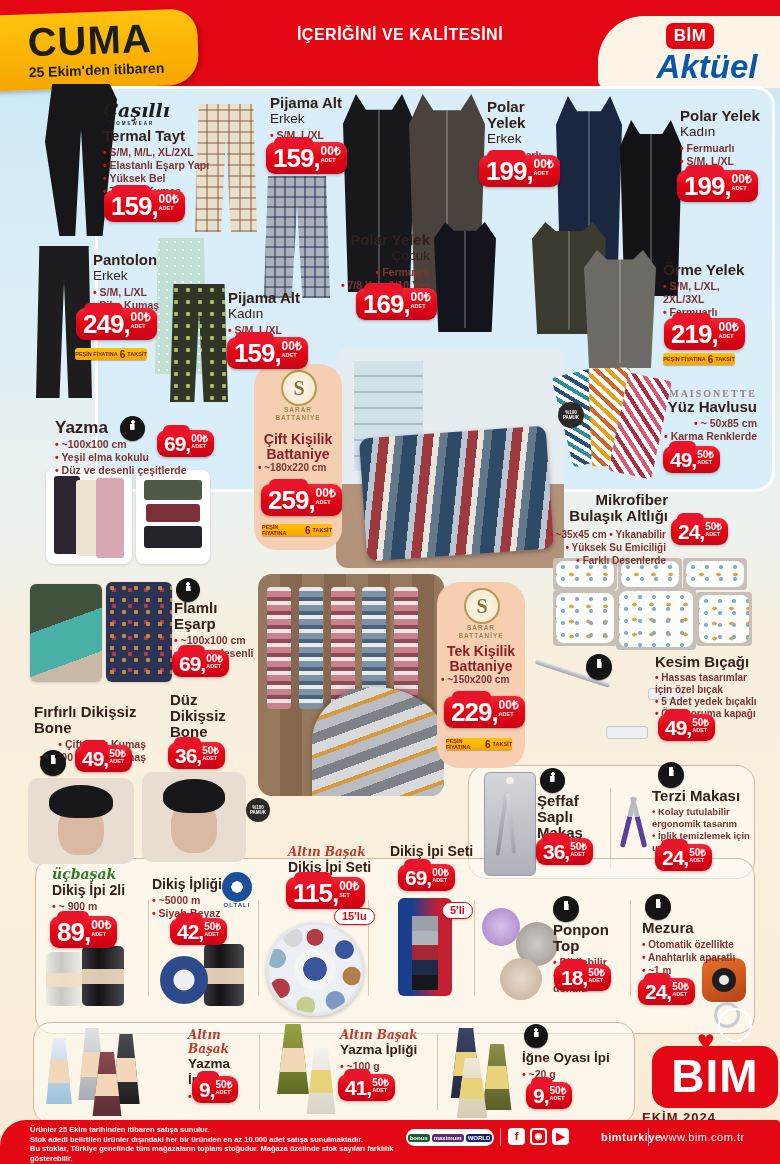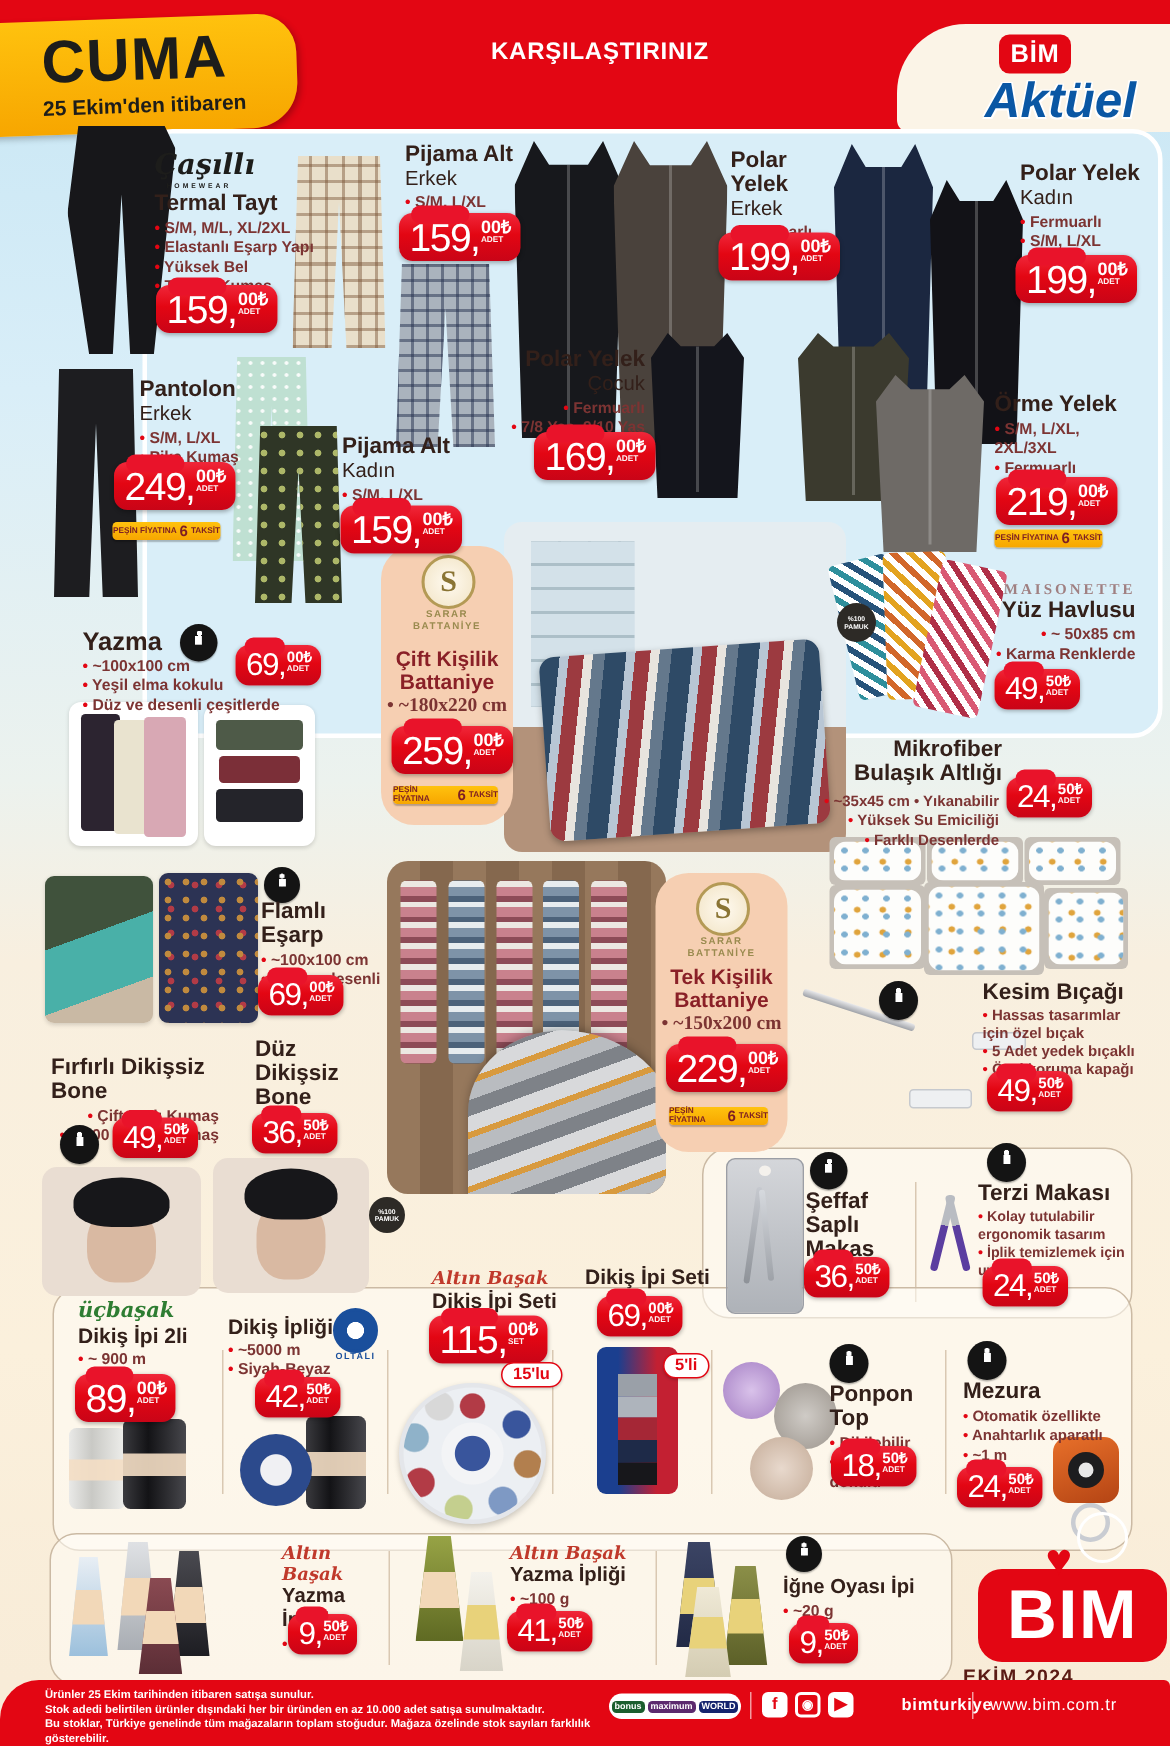--- a/index.html
+++ b/index.html
@@ -17,21 +17,21 @@
   .bim-mini{position:absolute;left:68px;top:7px;width:48px;height:26px;background:#e30613;border-radius:7px;color:#fff;font-weight:800;font-size:17px;text-align:center;line-height:26px;letter-spacing:.5px;}
   .aktuel{position:absolute;left:0;width:218px;top:32px;text-align:center;color:#0a57a4;font-size:33px;font-weight:800;font-style:italic;text-shadow:-1px -1px 0 #fff,1px -1px 0 #fff,-1px 1px 0 #fff,1px 1px 0 #fff;}
   
   .panel1{position:absolute;left:95px;top:86px;width:674px;height:400px;background:#d9eef8;border:3px solid #fff;border-radius:20px;}
   .peach{position:absolute;background:#f6cfb2;border-radius:22px;z-index:4;}
   .obox{position:absolute;border:1.5px solid #cbbaa4;border-radius:18px;background:rgba(255,253,248,.55);}
   .vdiv{position:absolute;width:1px;background:#d9c8b2;}
   
   .price{position:absolute;display:inline-flex;align-items:flex-start;background:linear-gradient(180deg,#f0273a 0%,#e30613 45%,#c90417 100%);color:#fff;border-radius:9px;padding:4px 6px 3px 7px;z-index:6;box-shadow:0 1px 3px rgba(0,0,0,.3);}
   .price::before{content:"";position:absolute;top:-5px;left:10%;width:48%;height:12px;background:#e9132a;border-radius:6px;}
-  .pm{font-size:26px;line-height:25px;font-weight:400;letter-spacing:-1px;position:relative;}
+  .pm{font-size:26px;line-height:25px;font-weight:700;letter-spacing:-1px;position:relative;}
   .pside{display:flex;flex-direction:column;margin-left:1px;position:relative;}
   .pd{font-size:12px;line-height:11px;font-weight:800;}
   .pu{font-size:5.5px;line-height:7px;font-weight:bold;opacity:.95;}
   .sm .pm{font-size:21px;line-height:20px;}
   .sm .pd{font-size:10px;line-height:9px;}
   
   .taksit{position:absolute;background:linear-gradient(180deg,#ffc20e,#f7a600);border-radius:3px;color:#7d1f24;font-size:5.5px;font-weight:800;display:flex;align-items:center;justify-content:center;gap:2px;height:12px;z-index:6;box-shadow:0 1px 1px rgba(0,0,0,.25);}
   .taksit b{font-size:10px;}
   
   .tb{position:absolute;z-index:5;}
@@ -39,21 +39,21 @@
   .psub{font-size:13.5px;line-height:16px;color:#33201a;}
   .feat{margin:2px 0 0;padding:0;list-style:none;font-size:10.5px;line-height:13px;font-weight:bold;color:#7c3433;}
   .feat li::before{content:"• ";color:#e30613;}
   .tr{text-align:right;}
   .script{font-family:"DejaVu Serif",serif;font-style:italic;font-weight:bold;font-size:19px;color:#1d1d1b;}
   .script-sub{font-size:4.5px;letter-spacing:2px;color:#1d1d1b;font-weight:bold;margin:0 0 2px 8px;}
   .rscript{font-family:"DejaVu Serif",serif;font-style:italic;font-weight:bold;color:#c0392b;font-size:12px;}
   .gscript{font-family:"DejaVu Serif",serif;font-style:italic;font-weight:800;color:#2e7d32;font-size:14px;}
   .maison{font-family:"Liberation Serif",serif;font-size:10px;letter-spacing:2px;color:#a08082;font-weight:bold;}
   .ptitle-p{font-size:14px;line-height:15px;font-weight:800;color:#8a2027;text-align:center;}
-  .pfeat{font-size:13px;font-weight:bold;color:#7c3433;text-align:center;font-family:Liberation Serif, serif;}
+  .pfeat{font-size:10px;font-weight:bold;color:#7c3433;}
   
   .bbadge{position:absolute;border-radius:50%;background:#141414;z-index:5;box-shadow:0 1px 1px rgba(0,0,0,.3);}
   .bbadge::after{content:"";position:absolute;left:30%;top:16%;width:40%;height:40%;background:radial-gradient(circle at 50% 22%,#fff 0 19%,transparent 20%),linear-gradient(#fff,#fff) 50% 100%/46% 58% no-repeat;}
   .slogo{position:absolute;border-radius:50%;border:2px solid #b49a55;background:radial-gradient(#fffaf0,#f1e3c4);color:#8a7434;font-family:"Liberation Serif",serif;font-weight:bold;text-align:center;z-index:5;}
   .sarar-txt{position:absolute;text-align:center;color:#9a8b4f;font-size:6.5px;font-weight:800;letter-spacing:1px;line-height:8px;z-index:5;}
   .cotton{position:absolute;background:#2d2a26;color:#fff;font-size:4.5px;font-weight:bold;text-align:center;border-radius:50%;display:flex;flex-direction:column;justify-content:center;line-height:5px;z-index:6;}
   .cpill{position:absolute;background:#fff;border:1.5px solid #e30613;color:#e30613;font-weight:800;font-size:11px;border-radius:10px;padding:0 7px;line-height:15px;z-index:6;box-shadow:0 1px 2px rgba(0,0,0,.2);}
   .oltali{position:absolute;z-index:5;text-align:center;}
   .oltali .oc{width:26px;height:26px;margin:0 auto;border-radius:50%;background:radial-gradient(#fff 30%,#1a4f9c 32%);border:2px solid #1a4f9c;}
   .oltali .ot{font-size:6px;font-weight:800;color:#1a4f9c;letter-spacing:1px;}
@@ -138,21 +138,21 @@
   .handle{position:absolute;left:570px;top:11px;color:#fff;font-size:11px;font-weight:bold;letter-spacing:.5px;padding-left:31px;}
   .url{position:absolute;left:660px;top:11px;color:#fff;font-size:11px;letter-spacing:.5px;}
 </style>
 </head>
 <body>
 
 <div class="page">
 
   <div class="header">
     <div class="ribbon">
-      <div>KARŞILAŞTIRINIZ</div>
+      <div>İÇERİĞİNİ VE KALİTESİNİ</div>
     </div>
     <div class="logo-area">
       <div class="bim-mini">BİM</div>
       <div class="aktuel">Aktüel</div>
     </div>
   </div>
   <div class="notch"></div>
   <div class="cuma">
     <div class="cuma-t">CUMA</div>
     <div class="cuma-d">25 Ekim'den itibaren</div>

